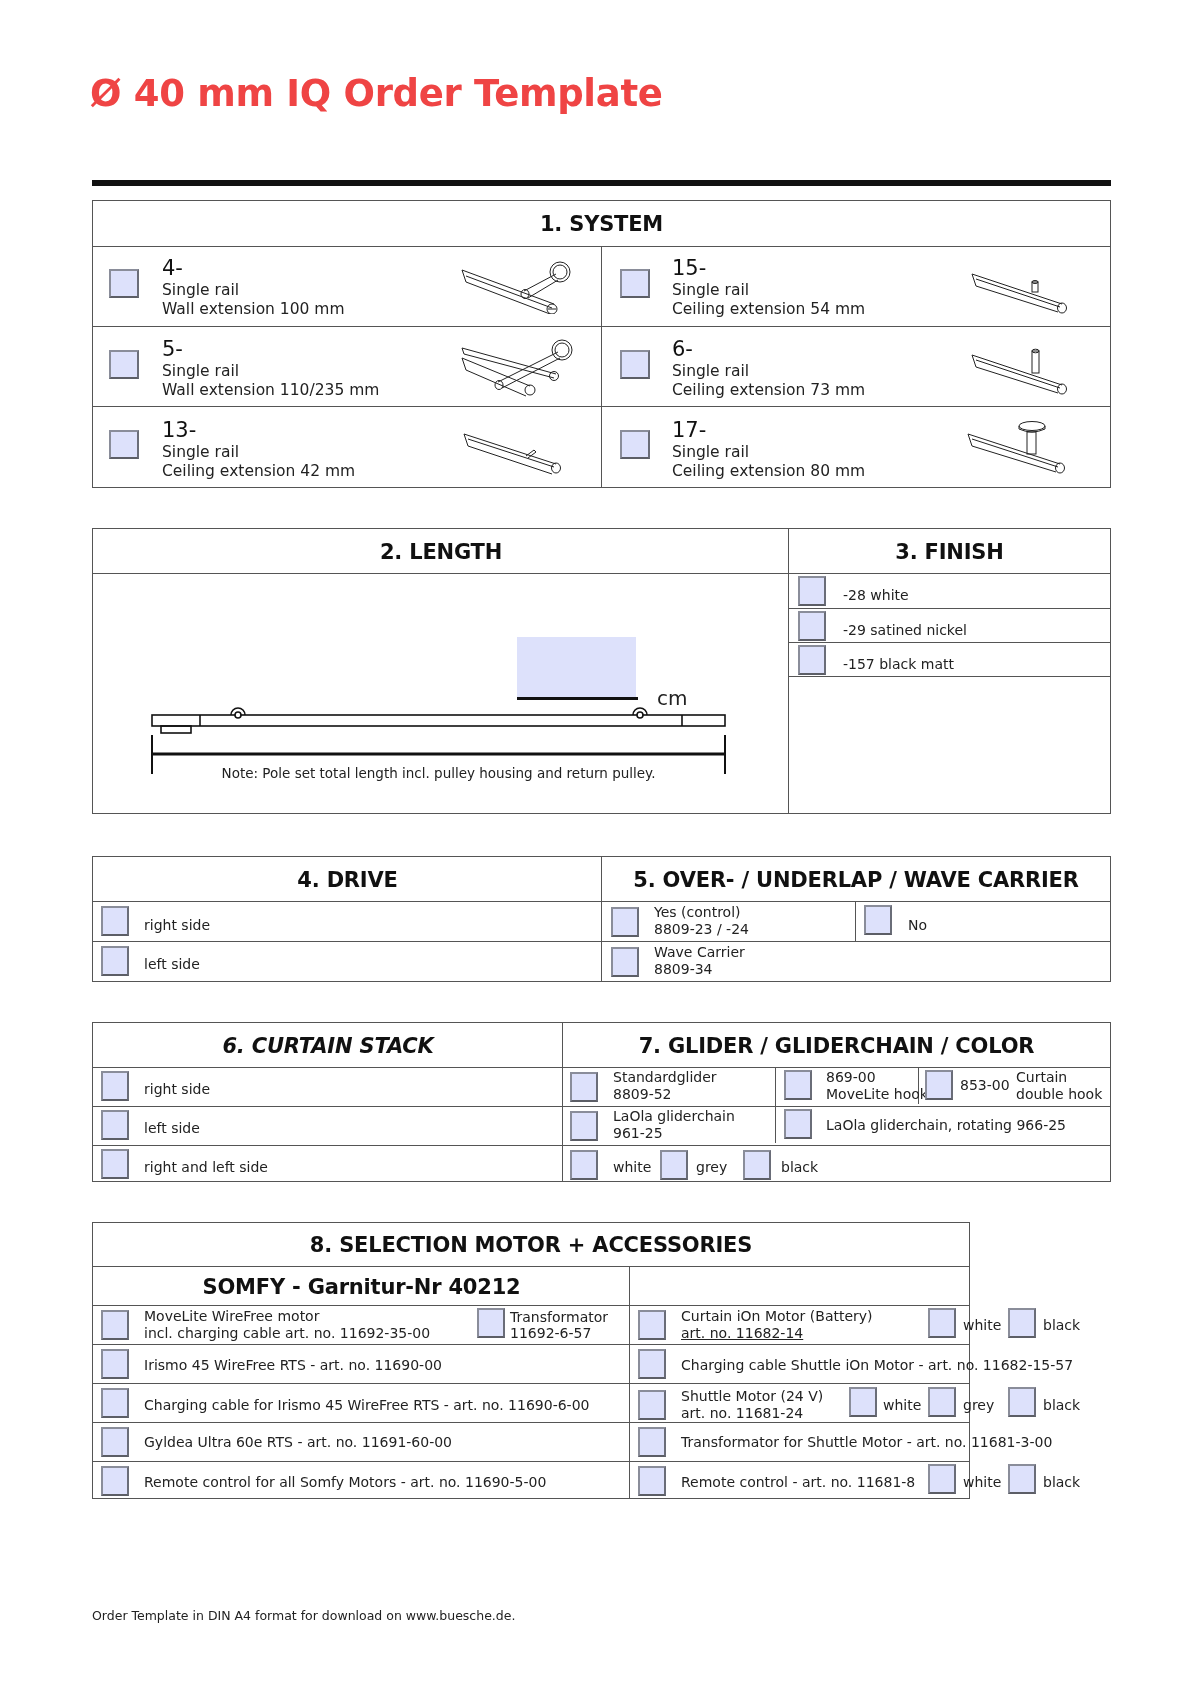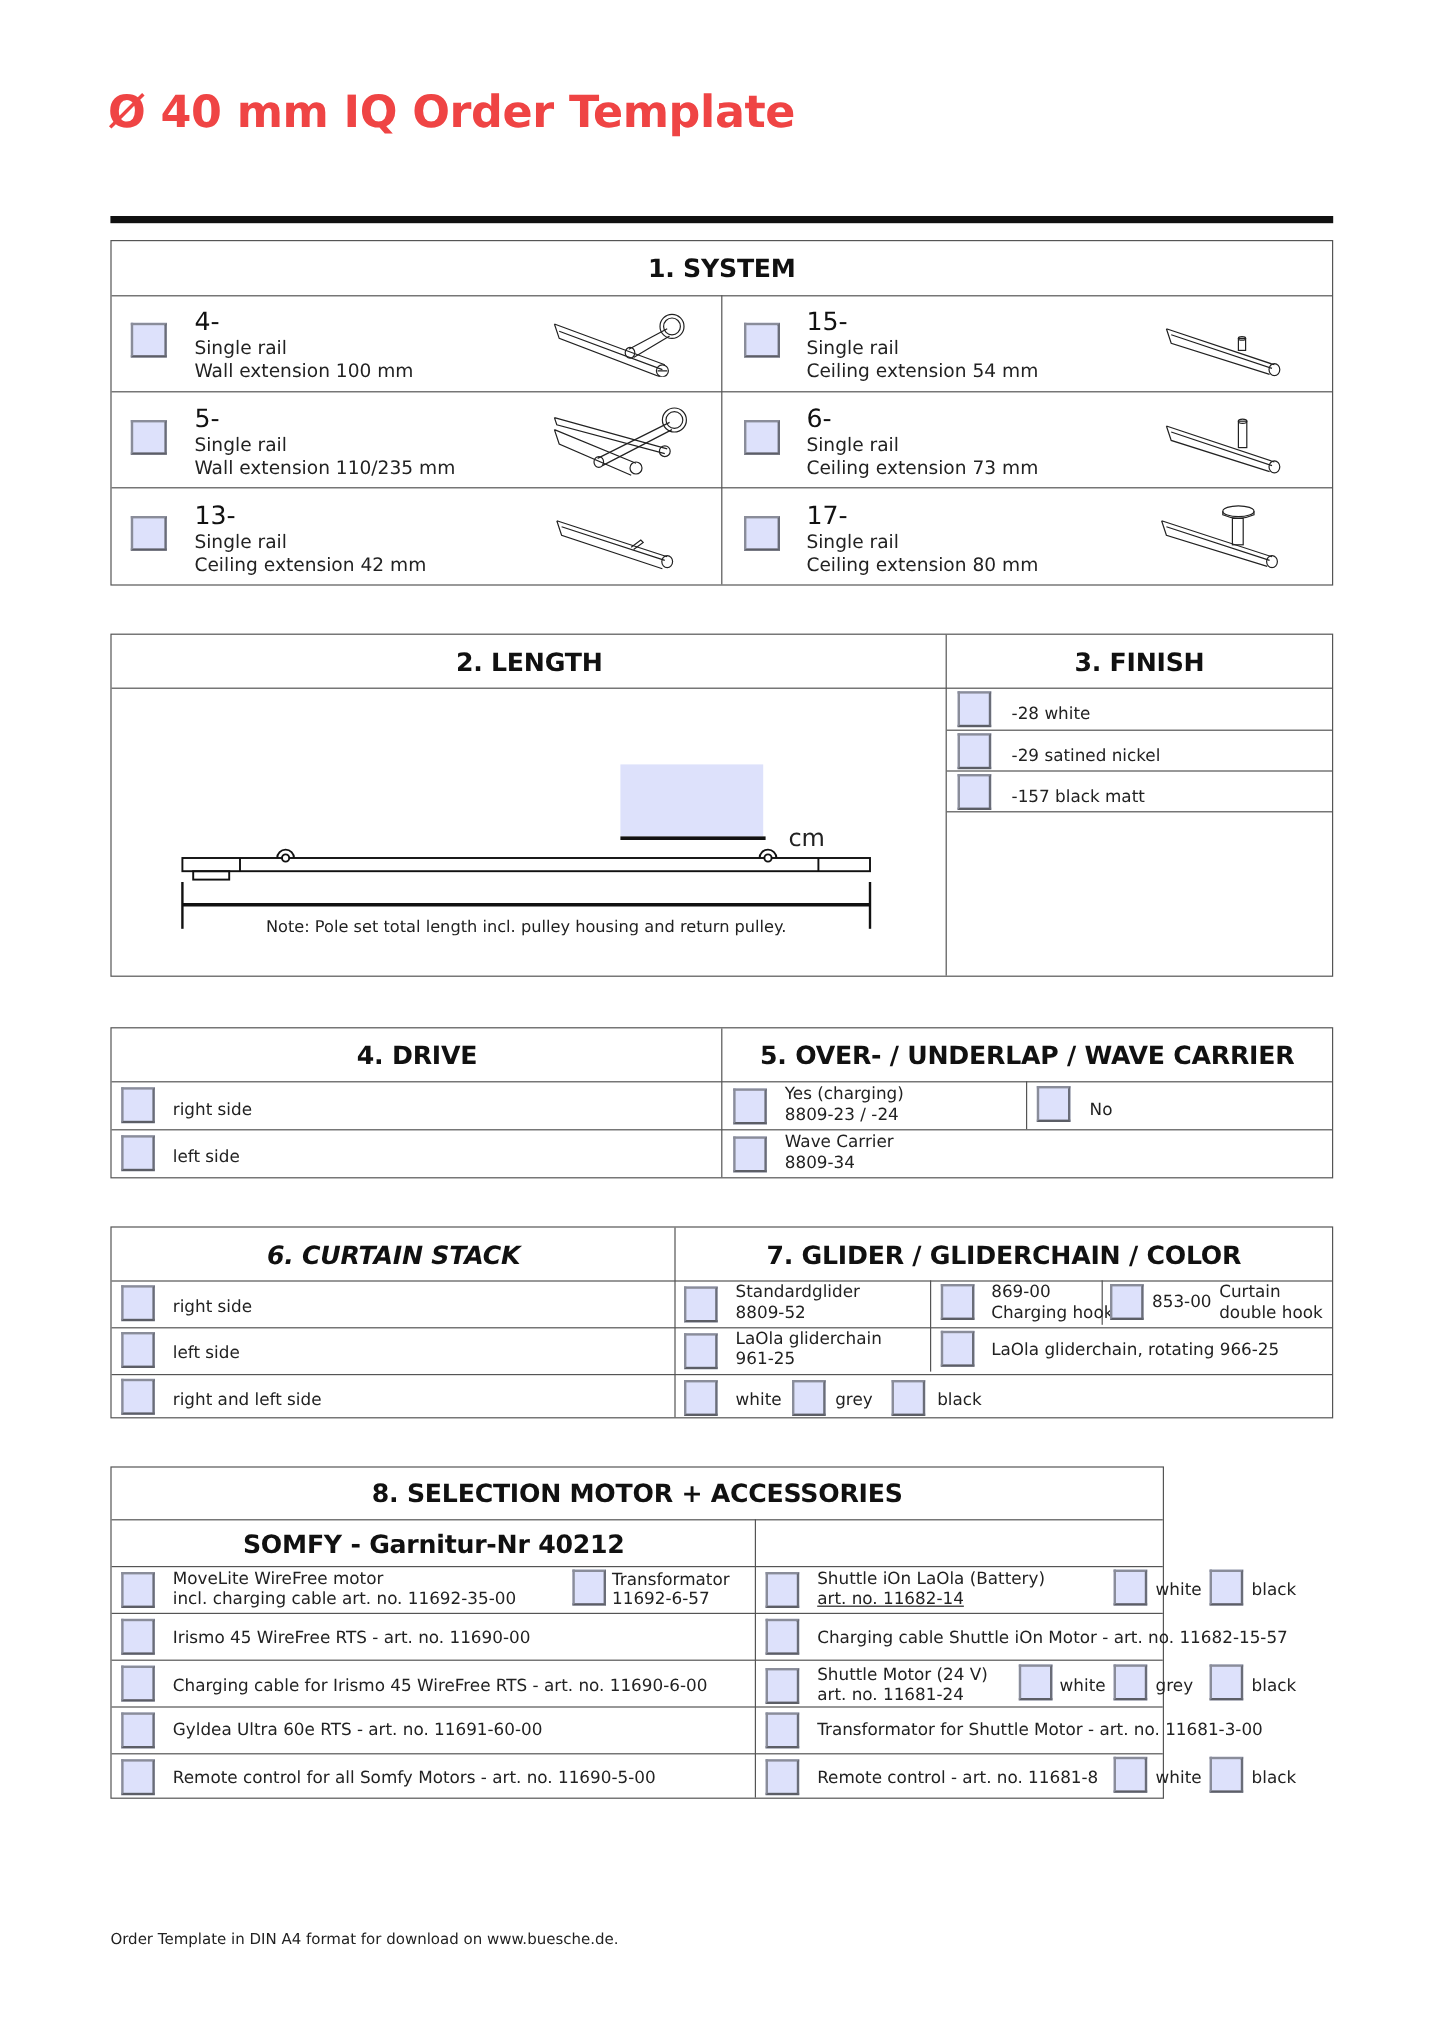--- a/index.html
+++ b/index.html
@@ -184,21 +184,21 @@
   <div class="cb sm" style="left:101px; top:906px;"></div>
   <div class="txt" style="left:144px; top:917px;">right side</div>
 </div>
 <div>
   <div class="cb sm" style="left:101px; top:946px;"></div>
   <div class="txt" style="left:144px; top:956px;">left side</div>
 </div>
 
 <div>
   <div class="cb sm" style="left:611px; top:907px;"></div>
-  <div class="txt" style="left:654px; top:904px;">Yes (charging)</div>
+  <div class="txt" style="left:654px; top:904px;">Yes (control)</div>
   <div class="txt" style="left:654px; top:921px;">8809-23 / -24</div>
 </div>
 <div>
   <div class="cb sm" style="left:864px; top:905px;"></div>
   <div class="txt" style="left:908px; top:917px;">No</div>
 </div>
 <div>
   <div class="cb sm" style="left:611px; top:947px;"></div>
   <div class="txt" style="left:654px; top:944px;">Wave Carrier</div>
   <div class="txt" style="left:654px; top:961px;">8809-34</div>
@@ -229,21 +229,21 @@
 </div>
 
 <div>
   <div class="cb sm" style="left:570px; top:1072px;"></div>
   <div class="txt" style="left:613px; top:1069px;">Standardglider</div>
   <div class="txt" style="left:613px; top:1086px;">8809-52</div>
 </div>
 <div>
   <div class="cb sm" style="left:784px; top:1070px;"></div>
   <div class="txt" style="left:826px; top:1069px;">869-00</div>
-  <div class="txt" style="left:826px; top:1086px;">Charging hook</div>
+  <div class="txt" style="left:826px; top:1086px;">MoveLite hook</div>
 </div>
 <div>
   <div class="cb sm" style="left:925px; top:1070px;"></div>
   <div class="txt" style="left:960px; top:1077px;">853-00</div>
   <div class="txt" style="left:1016px; top:1069px;">Curtain</div>
   <div class="txt" style="left:1016px; top:1086px;">double hook</div>
 </div>
 <div>
   <div class="cb sm" style="left:570px; top:1111px;"></div>
   <div class="txt" style="left:613px; top:1108px;">LaOla gliderchain</div>
@@ -300,21 +300,21 @@
   <div class="cb sm" style="left:101px; top:1427px;"></div>
   <div class="txt" style="left:144px; top:1434px;">Gyldea Ultra 60e RTS - art. no. 11691-60-00</div>
 </div>
 <div>
   <div class="cb sm" style="left:101px; top:1466px;"></div>
   <div class="txt" style="left:144px; top:1474px;">Remote control for all Somfy Motors - art. no. 11690-5-00</div>
 </div>
 
 <div>
   <div class="cb sm" style="left:638px; top:1310px;"></div>
-  <div class="txt" style="left:681px; top:1308px;">Shuttle iOn LaOla (Battery)</div>
+  <div class="txt" style="left:681px; top:1308px;">Curtain iOn Motor (Battery)</div>
   <div class="txt" style="left:681px; top:1325px;text-decoration:underline;">art. no. 11682-14</div>
 </div>
 <div>
   <div class="cb sm" style="left:928px; top:1308px;"></div>
   <div class="txt" style="left:963px; top:1317px;">white</div>
 </div>
 <div>
   <div class="cb sm" style="left:1008px; top:1308px;"></div>
   <div class="txt" style="left:1043px; top:1317px;">black</div>
 </div>

